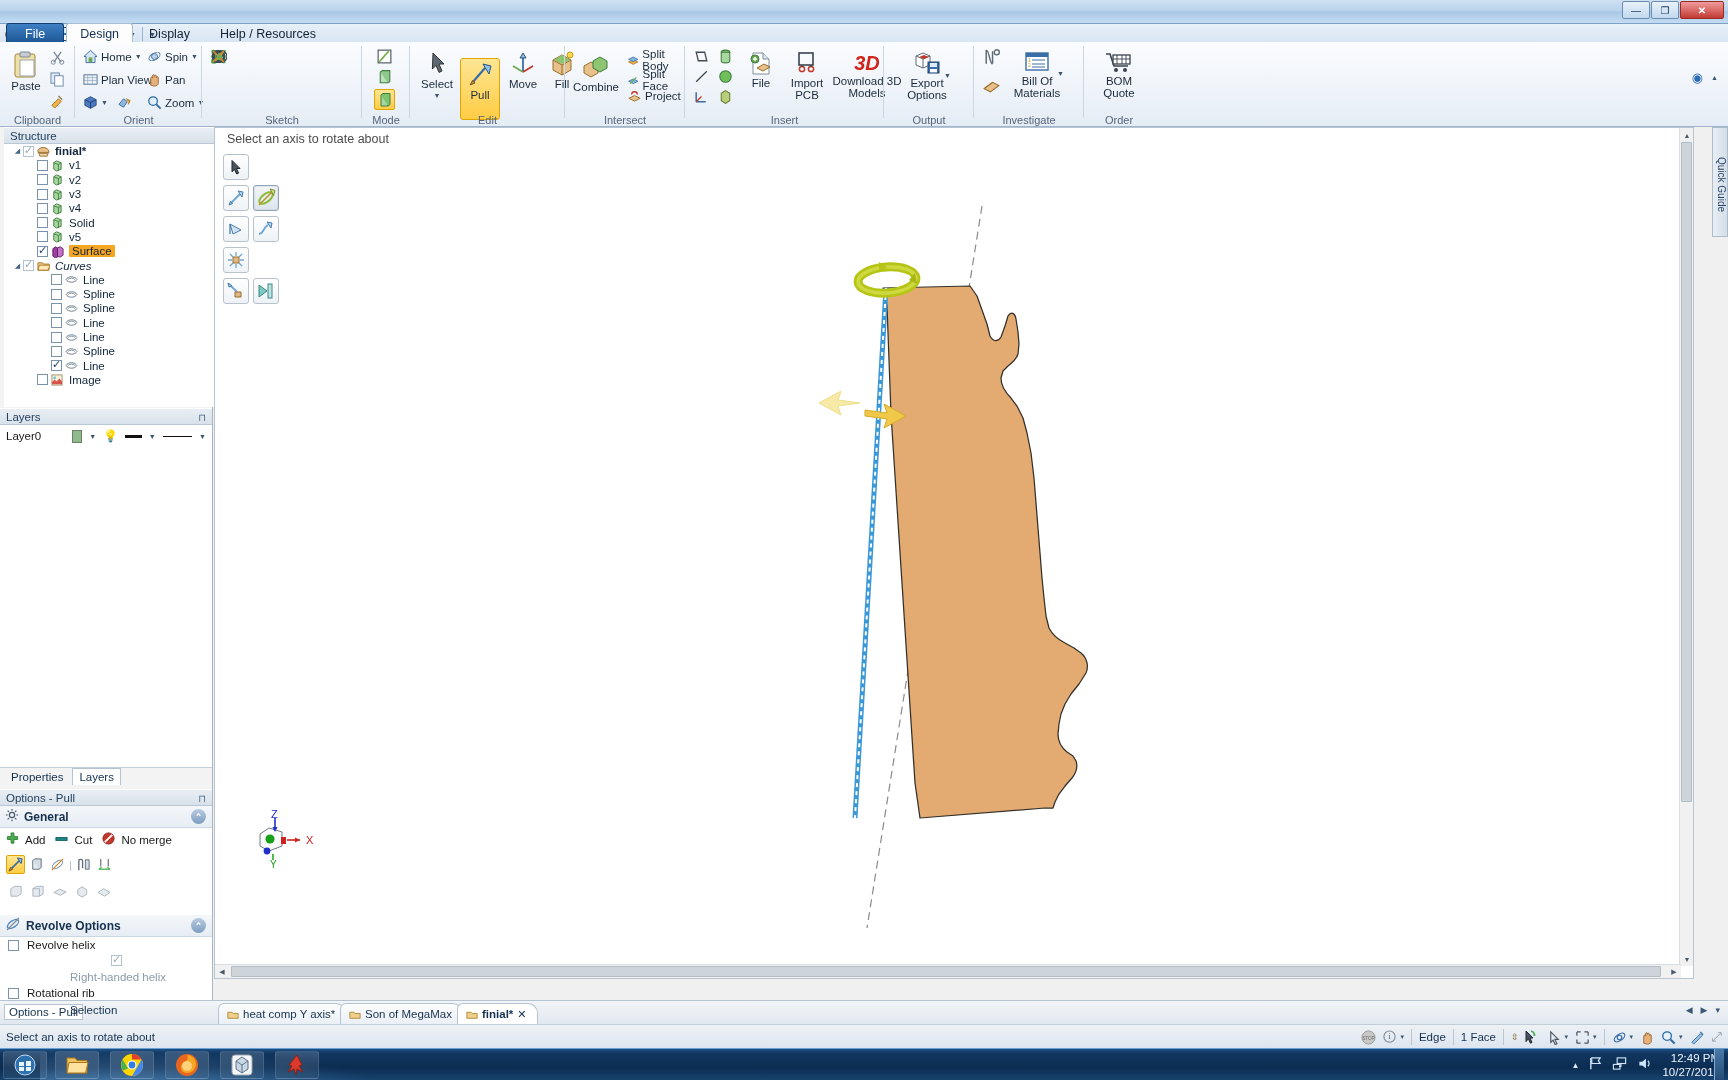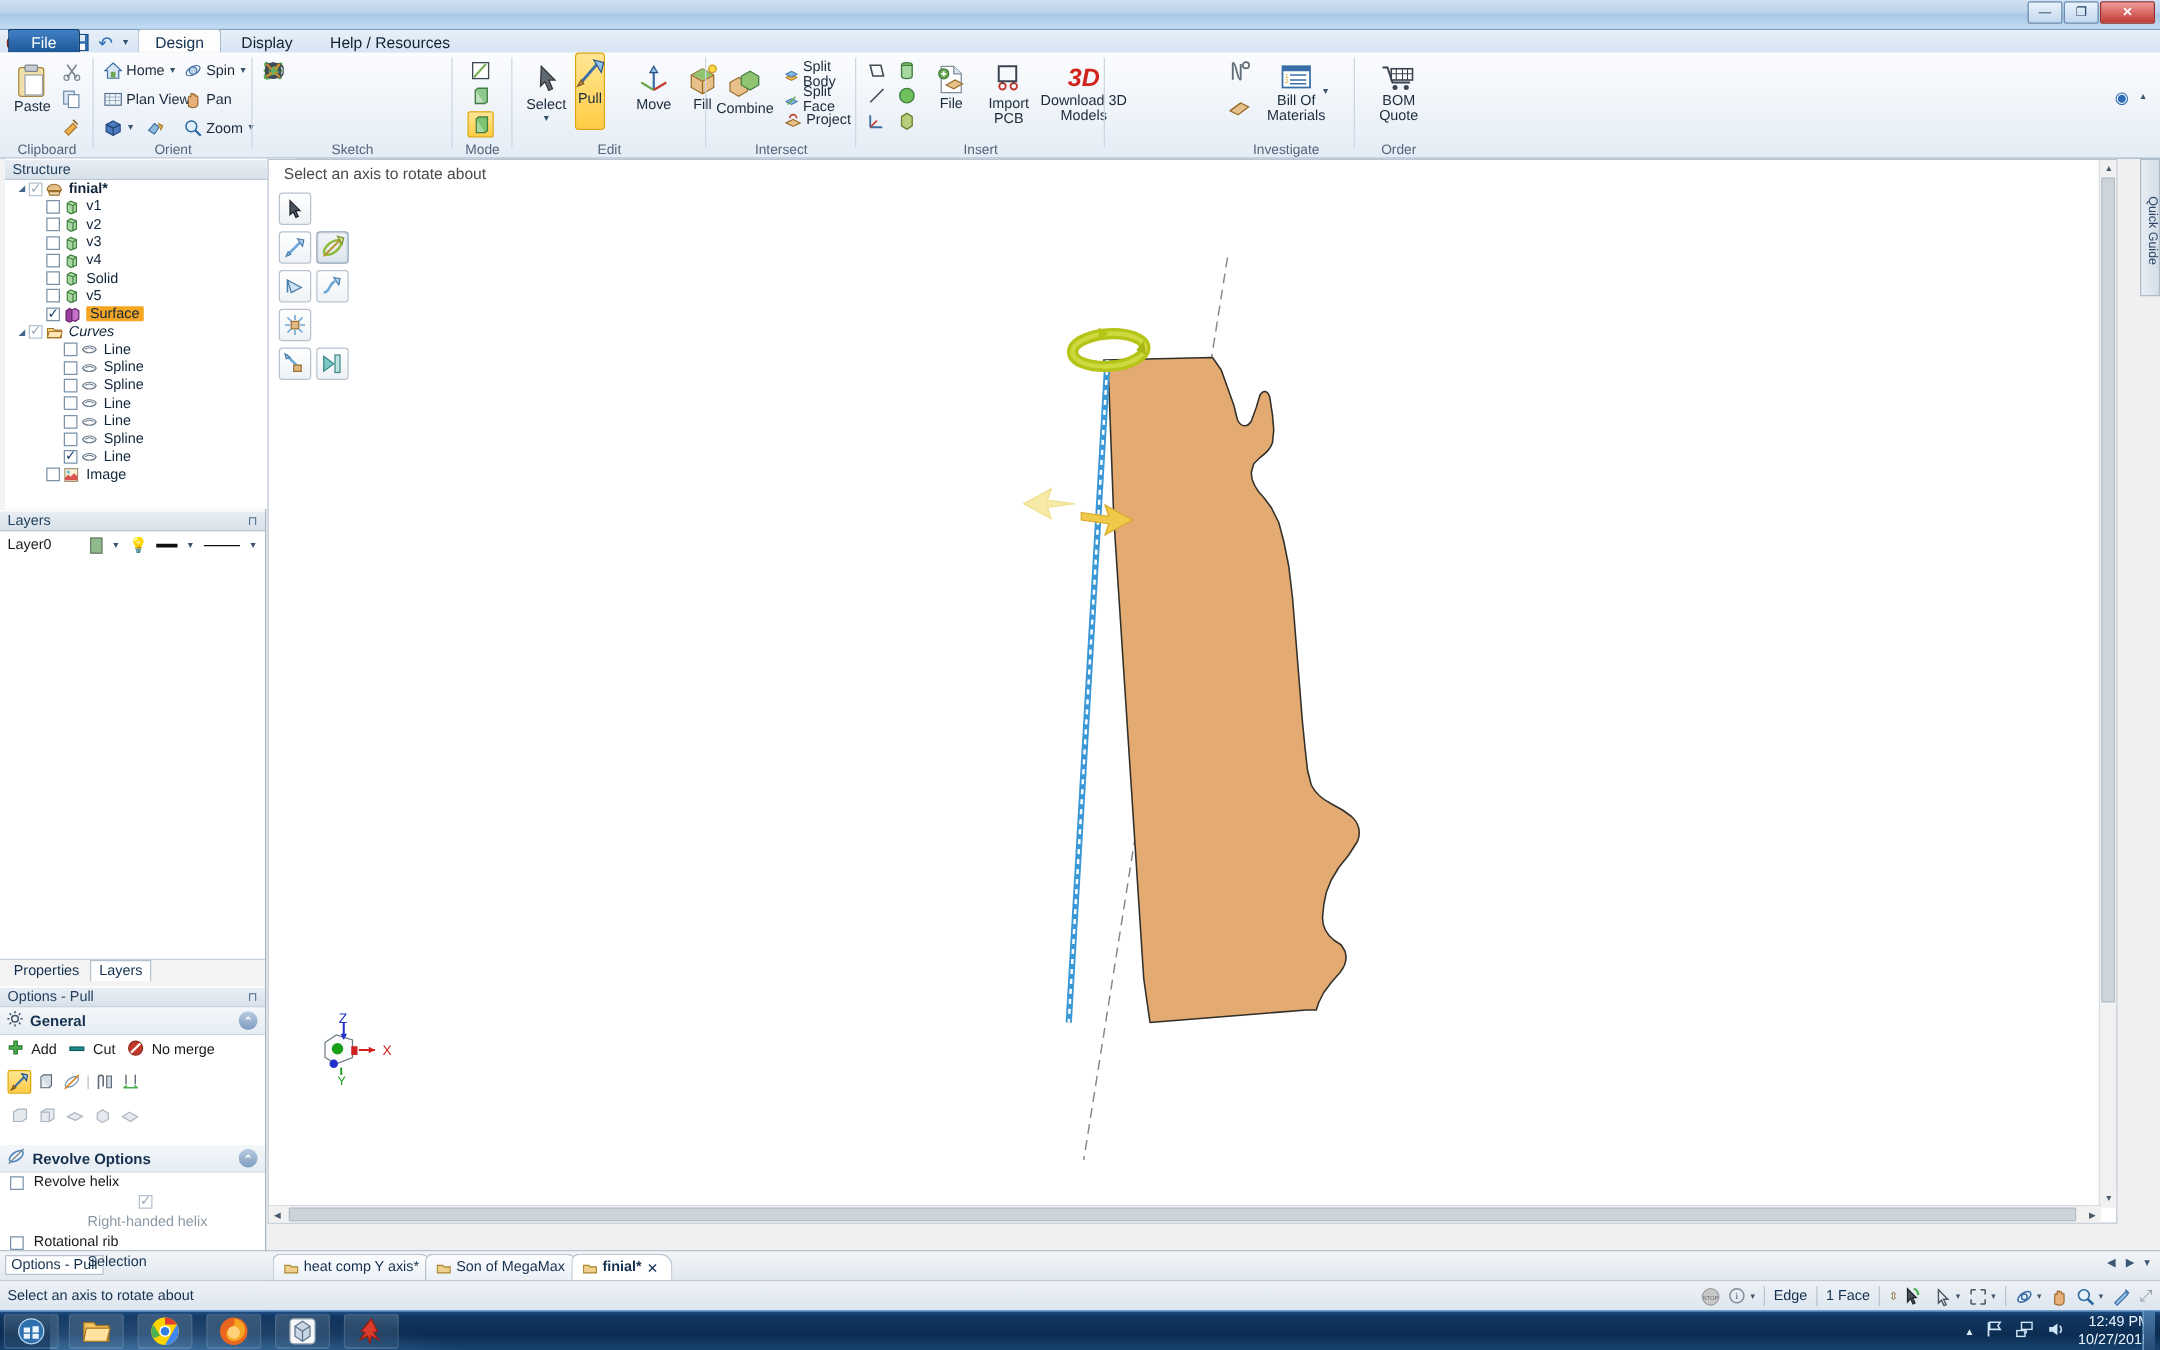--- a/index.html
+++ b/index.html
@@ -45,21 +45,21 @@
   }
   .rtab{
     height:19px; padding:2px 13px 0 13px; font-size:12.5px; color:#123; 
     border:1px solid transparent; border-bottom:none; border-radius:3px 3px 0 0;
     line-height:17px;
   }
   .rtab.file{
     background:linear-gradient(to bottom,#3f7fc4,#1d5896); color:#fff; border-color:#14406e;
     padding:2px 18px 0 18px;
   }
-  .rtab.active{ background:#fdfdfd; border-color:#a8bdd2; color:#12304f;margin-left:44px; }
+  .rtab.active{ background:#fdfdfd; border-color:#a8bdd2; color:#12304f; }
   
   #ribbon{
     position:absolute; left:0; top:42px; width:1728px; height:85px;
     background:linear-gradient(to bottom,#fbfcfe 0%,#eef3f9 60%,#e4ecf5 100%);
     border-bottom:1px solid #9fb4c9;
   }
   .rgroup{ position:absolute; top:0; height:85px; }
   .rgroup .glabel{
     position:absolute; bottom:1px; width:100%; text-align:center;
     font-size:11px; color:#55657a;
@@ -463,21 +463,21 @@
   </div>
 
   <div class="rgroup" style="left:410px;width:155px;">
     <div class="bigbtn" style="left:6px;top:5px;width:42px;">
       <svg width="26" height="28" viewBox="0 0 26 28">
           <path d="M9 3l11 11h-5l3 7-3 1.4-3-7-3.6 3.6z" fill="#5e6873" stroke="#333"></path>
         </svg>
       <span>Select</span>
       <span class="caret" style="margin-top:2px;">▼</span>
     </div>
-    <div class="bigbtn sel" style="left:50px;top:0;width:24px;height:62px;">
+    <div class="bigbtn sel" style="left:50px;top:16px;width:40px;height:62px;">
       <svg width="28" height="28" viewBox="0 0 28 28">
           <path d="M6 22L19 7" stroke="#3a6ea8" stroke-width="2.2"></path>
           <path d="M17 3l8 2-2 8z" fill="#8fc1ea" stroke="#2b5280"></path>
           <path d="M4 24l3-5 2 3z" fill="#c58a3a" stroke="#7d5720"></path>
         </svg>
       <span>Pull</span>
     </div>
     <div class="bigbtn" style="left:93px;top:5px;width:40px;">
       <svg width="28" height="28" viewBox="0 0 28 28">
           <path d="M14 22V5" stroke="#3a6ea8" stroke-width="1.8"></path>
@@ -575,20 +575,37 @@
       <span style="text-align:center;line-height:12px;">Import PCB</span>
     </div>
     <div class="bigbtn" style="left:146px;top:6px;width:72px;">
       <span style="font-size:20px;font-weight:bold;color:#d0241c;font-style:italic;line-height:24px;">3D</span>
       <span style="text-align:center;line-height:12px;">Download 3D Models</span>
     </div>
     <div class="glabel">Insert</div>
     <div class="gsep"></div>
   </div>
 
+  <div class="rgroup" style="left:884px;width:90px;">
+    <div class="bigbtn" style="left:12px;top:6px;width:62px;">
+      <svg width="28" height="26" viewBox="0 0 28 26">
+          <path d="M3 5l7-3 7 3v9l-7 3-7-3z" fill="#fff" stroke="#5f6b78"></path>
+          <path d="M3 5l7 3 7-3" fill="none" stroke="#5f6b78"></path>
+          <path d="M10 8v9" stroke="#5f6b78"></path>
+          <path d="M6 6l5-2 5 2-5 2z" fill="#c0392b"></path>
+          <rect x="15" y="11" width="11" height="11" fill="#3a6ea8" stroke="#20406f"></rect>
+          <rect x="17" y="12" width="7" height="4" fill="#dfeaf6"></rect>
+          <rect x="17" y="18" width="7" height="3.4" fill="#fff"></rect>
+        </svg>
+      <span style="text-align:center;line-height:12px;">Export Options</span>
+      <span class="caret" style="position:absolute;right:6px;bottom:22px;">▼</span>
+    </div>
+    <div class="glabel">Output</div>
+    <div class="gsep"></div>
+  </div>
 
   <div class="rgroup" style="left:974px;width:110px;">
     <div class="sk" style="left:8px;top:6px;"><svg width="19" height="19" viewBox="0 0 18 18">
           <path d="M4 2v13M10 3v12" stroke="#5f6b78" stroke-width="1.4" fill="none"></path>
           <path d="M4 2c3 0 3 13 6 13" fill="none" stroke="#5f6b78" stroke-width="1.3"></path>
           <circle cx="14" cy="4" r="2.4" fill="none" stroke="#5f6b78" stroke-width="1.3"></circle>
         </svg></div>
     <div class="sk" style="left:8px;top:34px;"><svg width="19" height="19" viewBox="0 0 18 18">
           <path d="M2 12l8-6 6 3-8 6z" fill="#e8c08a" stroke="#9a6f2e"></path>
           <path d="M2 12l8-6" stroke="#9a6f2e"></path>

